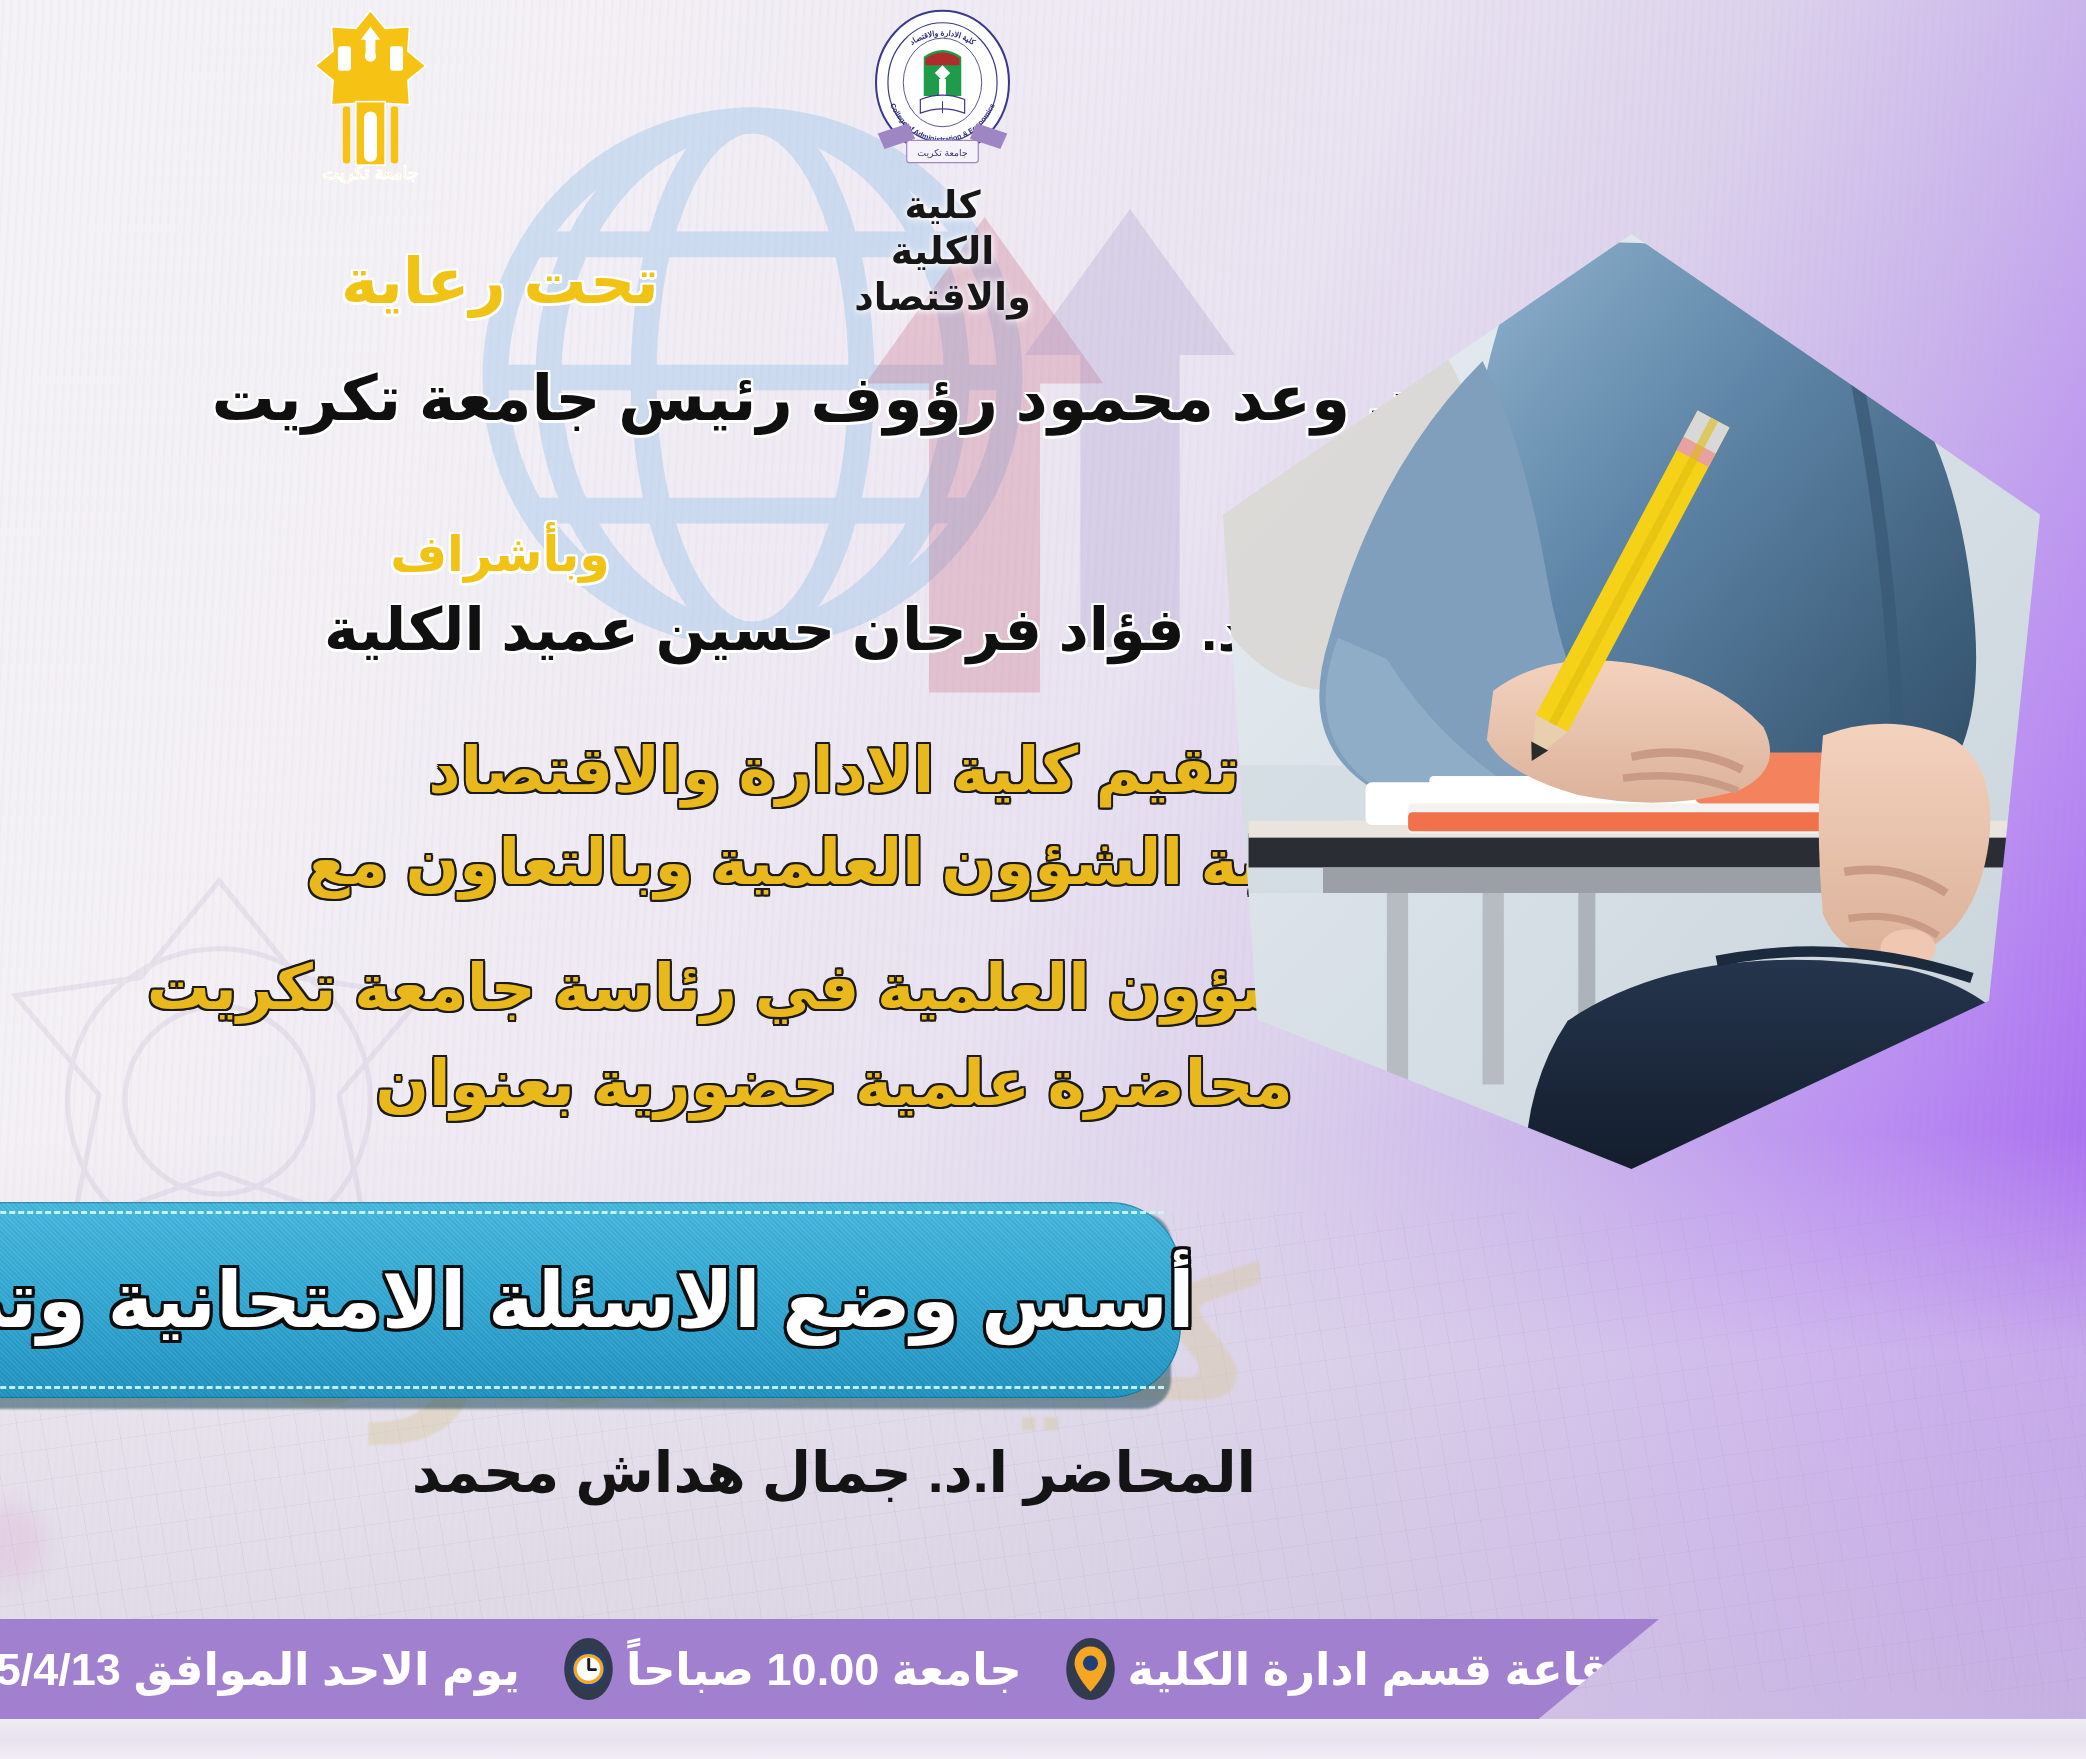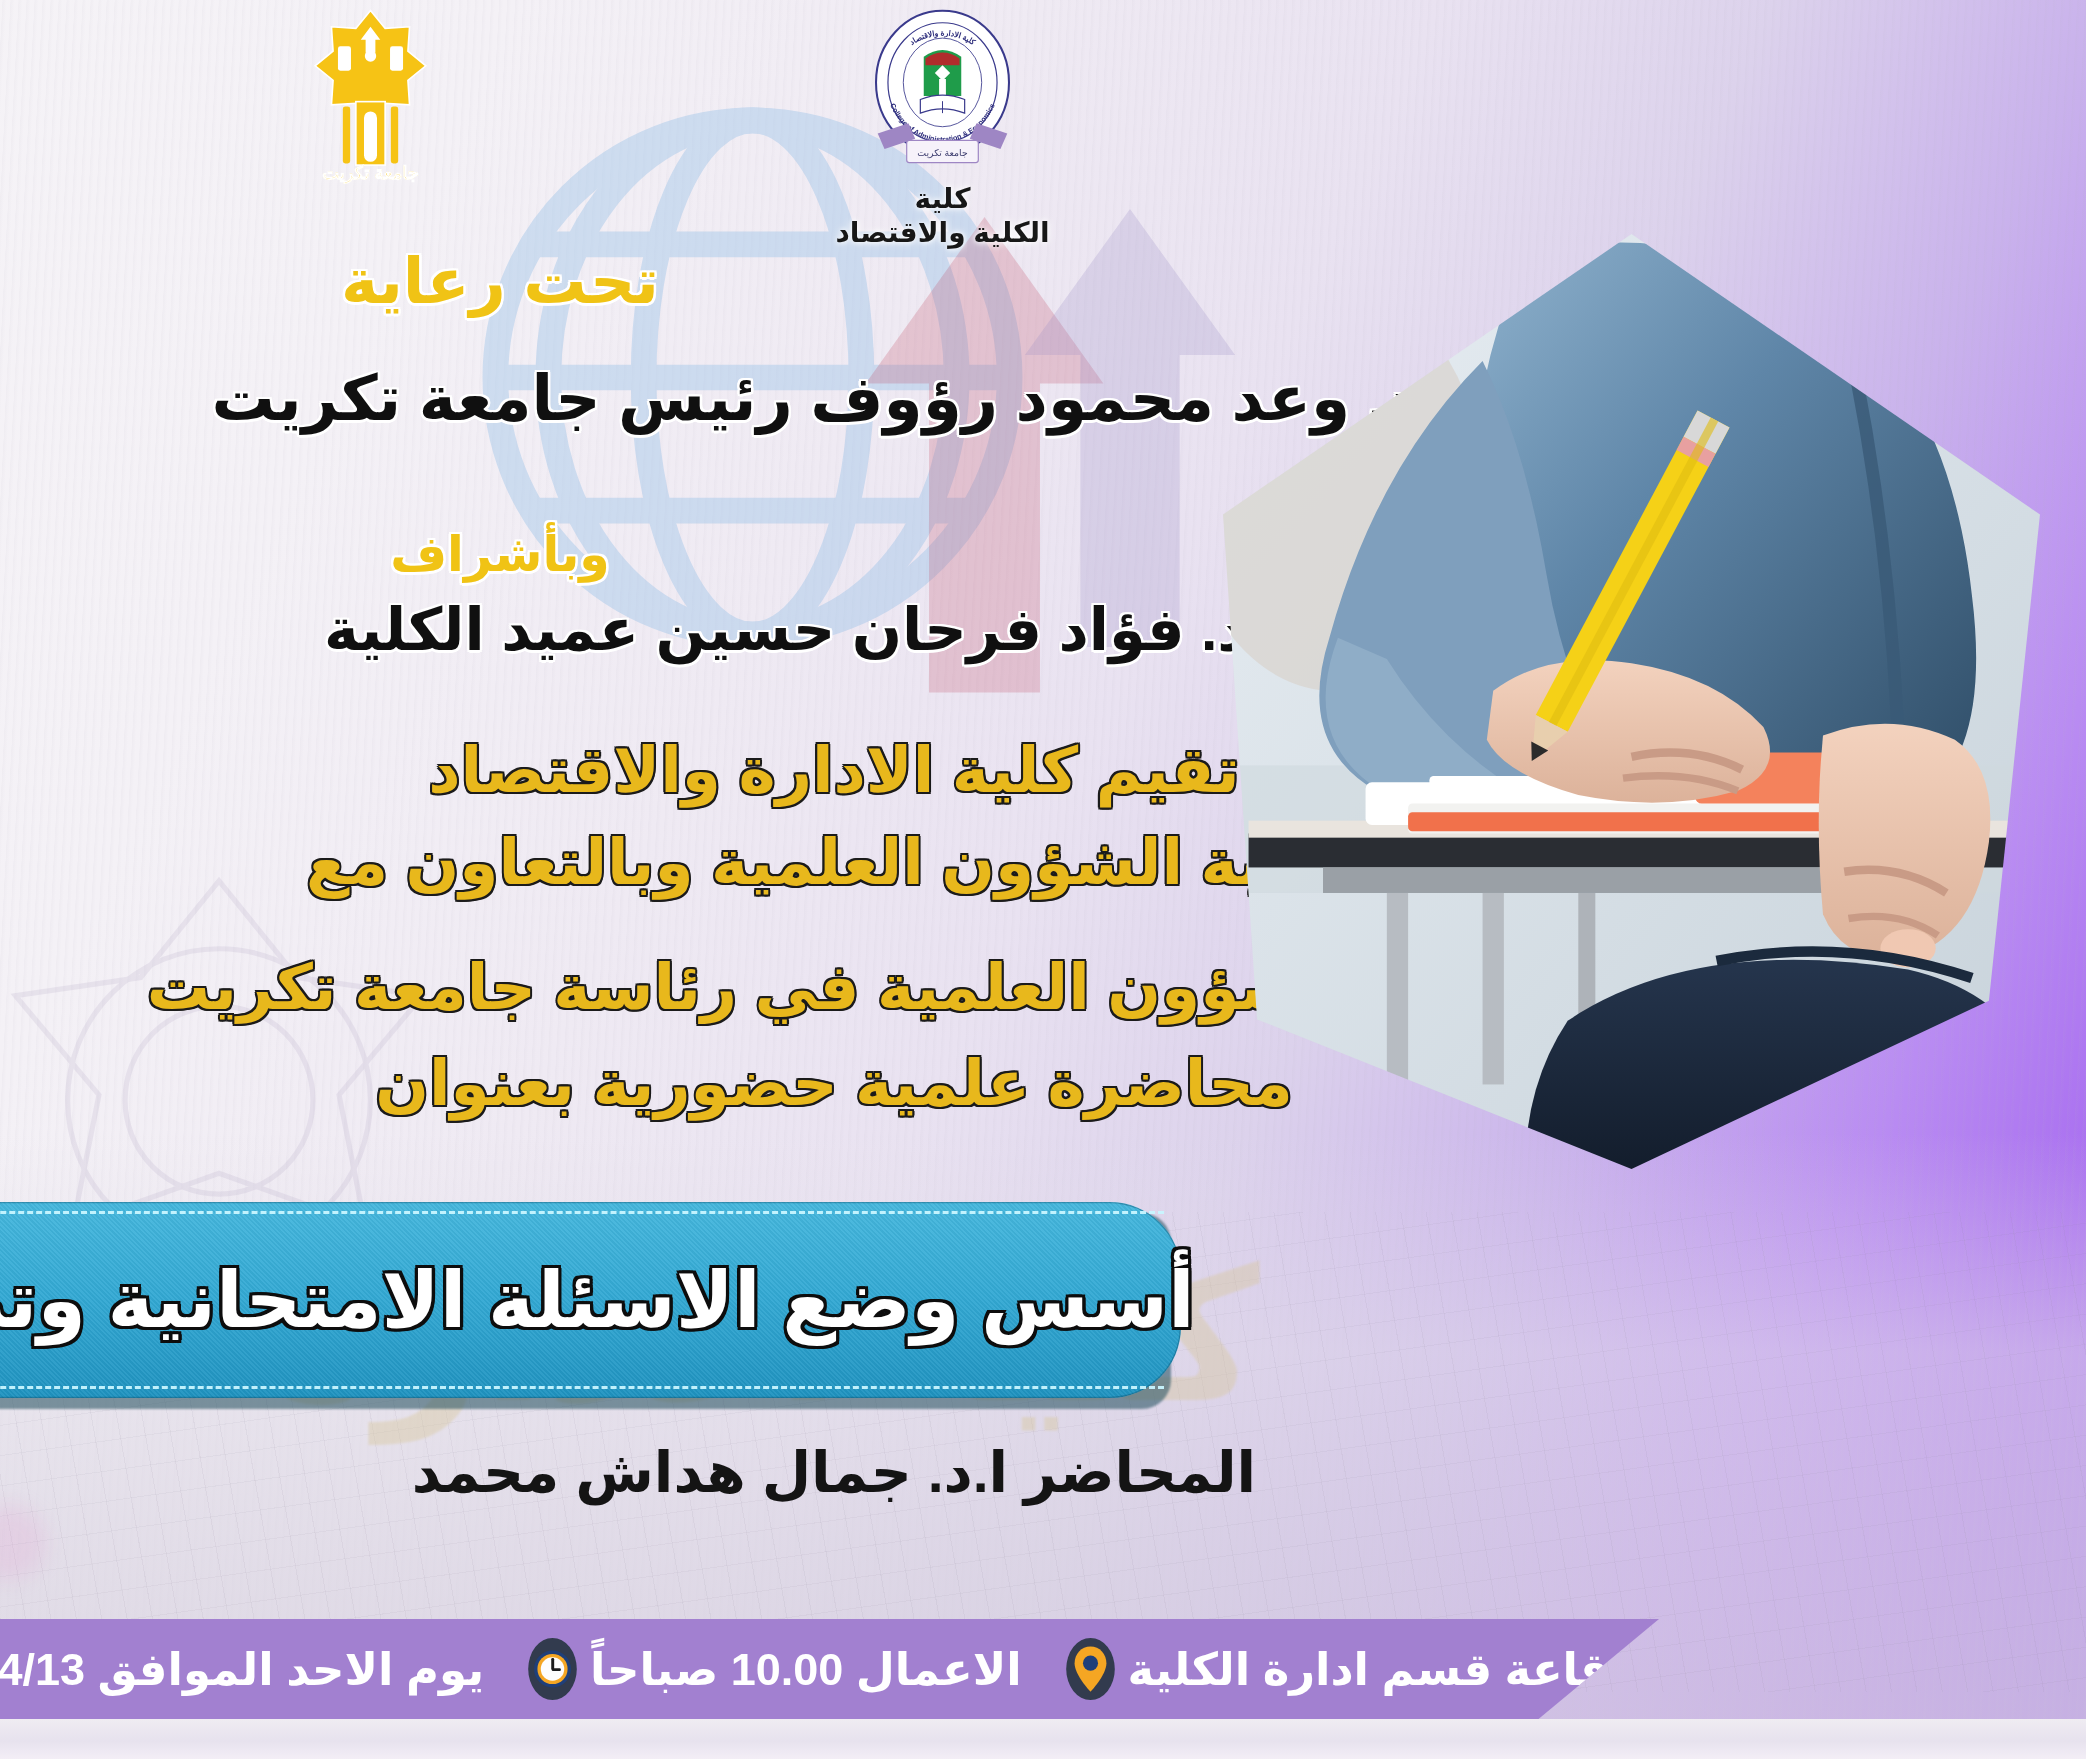--- a/index.html
+++ b/index.html
@@ -88,21 +88,21 @@
 
   
   .logo-block{position:absolute;display:flex;flex-direction:column;align-items:center;}
   .logo-univ{left:701px;top:4.2px;width:175px;}
   .logo-college{left:1223px;top:4.2px;width:275px;}
 
   .logo-caption{
     text-align:center;color:#171717;font-weight:700;
     line-height:1.22;text-shadow:0 0 5.8px #fff,0 0 10px #fff;
   }
-  .logo-college  .logo-caption{font-size:28px;margin-top:-1.7px;}
+  .logo-college  .logo-caption{font-size:38px;margin-top:-1.7px;}
 
   
   .txt{
     position:absolute;
     text-align:center;
     white-space:nowrap;
     line-height:1;
   }
   .gold{
     color:#f0c315;
@@ -408,21 +408,21 @@
       <svg class="f-icon" viewBox="0 0 60 74">
         <ellipse cx="30" cy="37" rx="29" ry="37" fill="#323b4e"></ellipse>
         <path d="M30 10 C41 10 49 19 49 30 C49 44 30 64 30 64 C30 64 11 44 11 30 C11 19 19 10 30 10 Z" fill="#f5a623"></path>
         <circle cx="30" cy="30" r="9" fill="#1f3f7a"></circle>
       </svg>
     </div>
 
     <span class="f-spacer"></span>
 
     <div class="f-item">
-      <span class="f-text">الاعمال 10.00 صباحاً</span>
+      <span class="f-text">جامعة 10.00 صباحاً</span>
       <svg class="f-icon" viewBox="0 0 60 74">
         <ellipse cx="30" cy="37" rx="29" ry="37" fill="#323b4e"></ellipse>
         <circle cx="30" cy="37" r="22" fill="#1f3f7a"></circle>
         <circle cx="30" cy="37" r="18" fill="#f5a623"></circle>
         <circle cx="30" cy="37" r="14" fill="#fdfdfd"></circle>
         <rect x="28.5" y="24" width="3.5" height="14" rx="1.5" fill="#1b1b1b"></rect>
         <rect x="29" y="36" width="11" height="3.5" rx="1.5" fill="#1b1b1b"></rect>
       </svg>
     </div>
 

